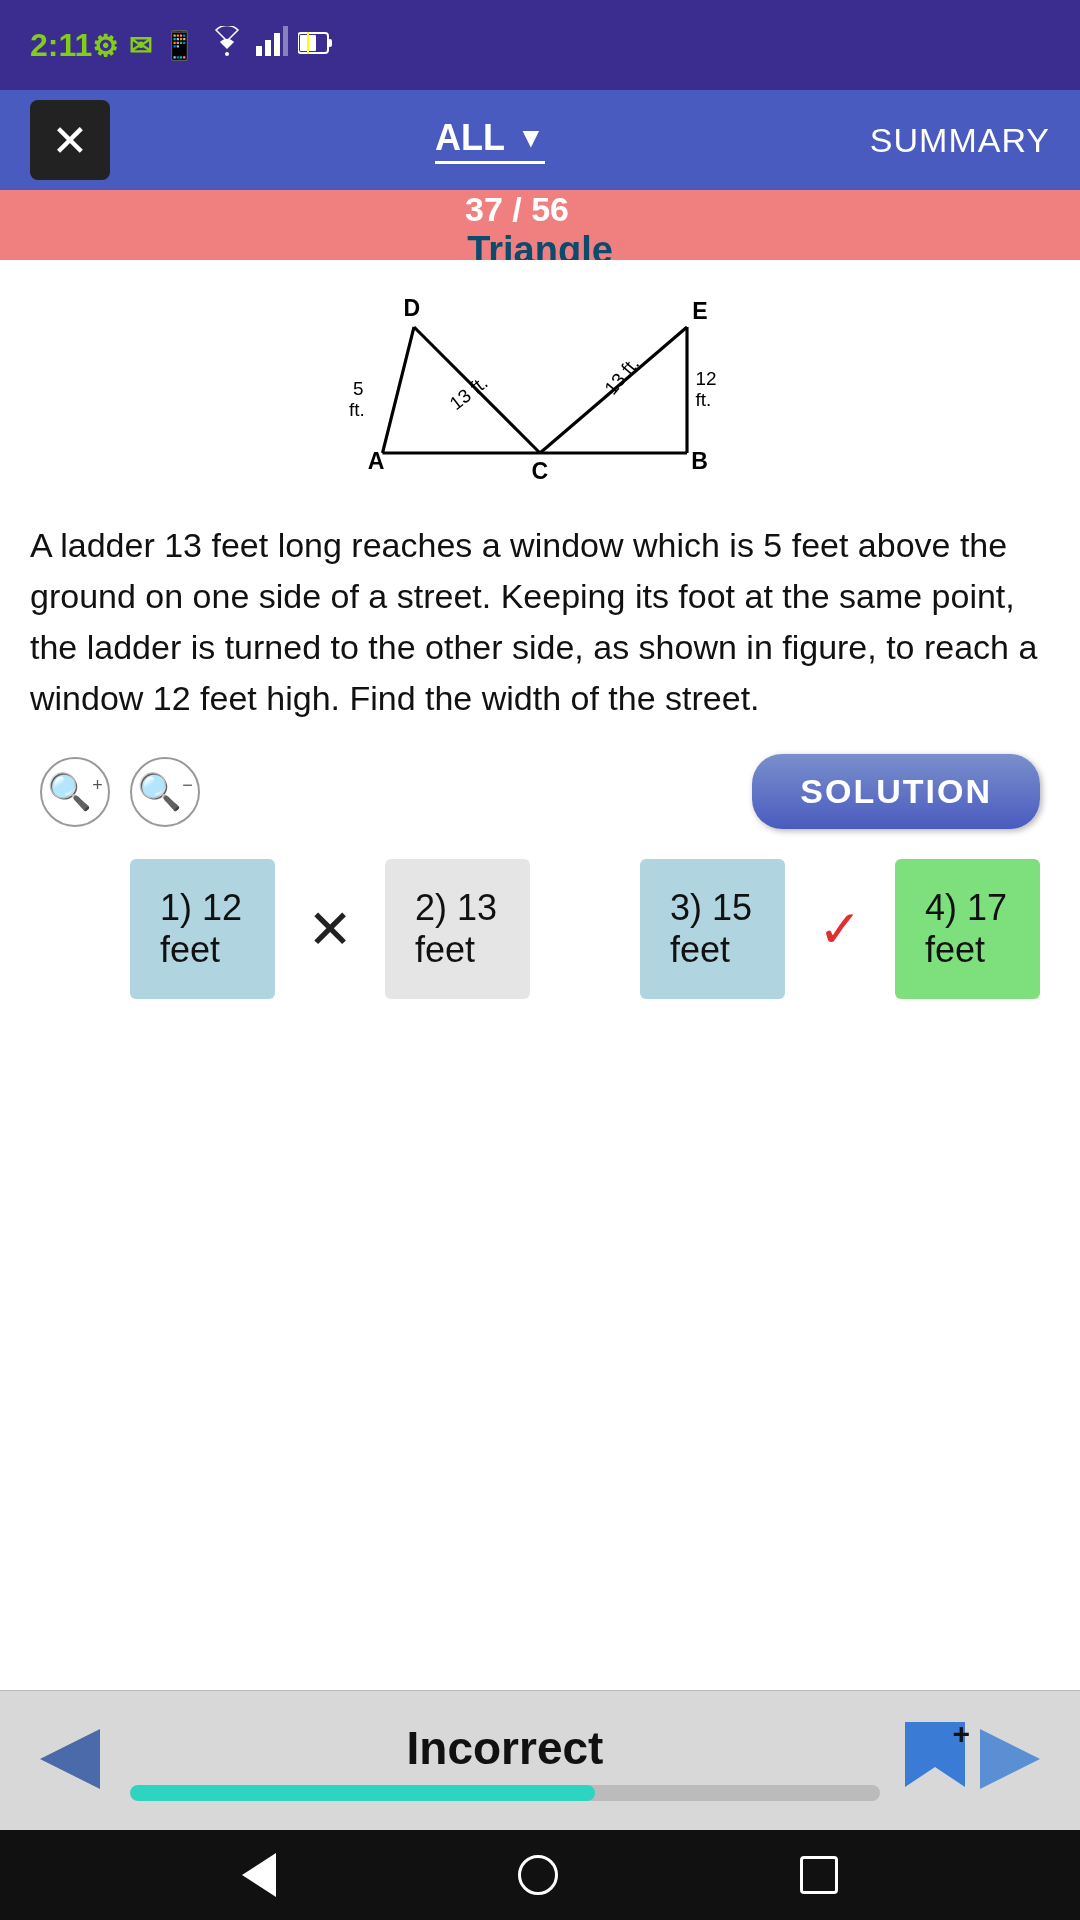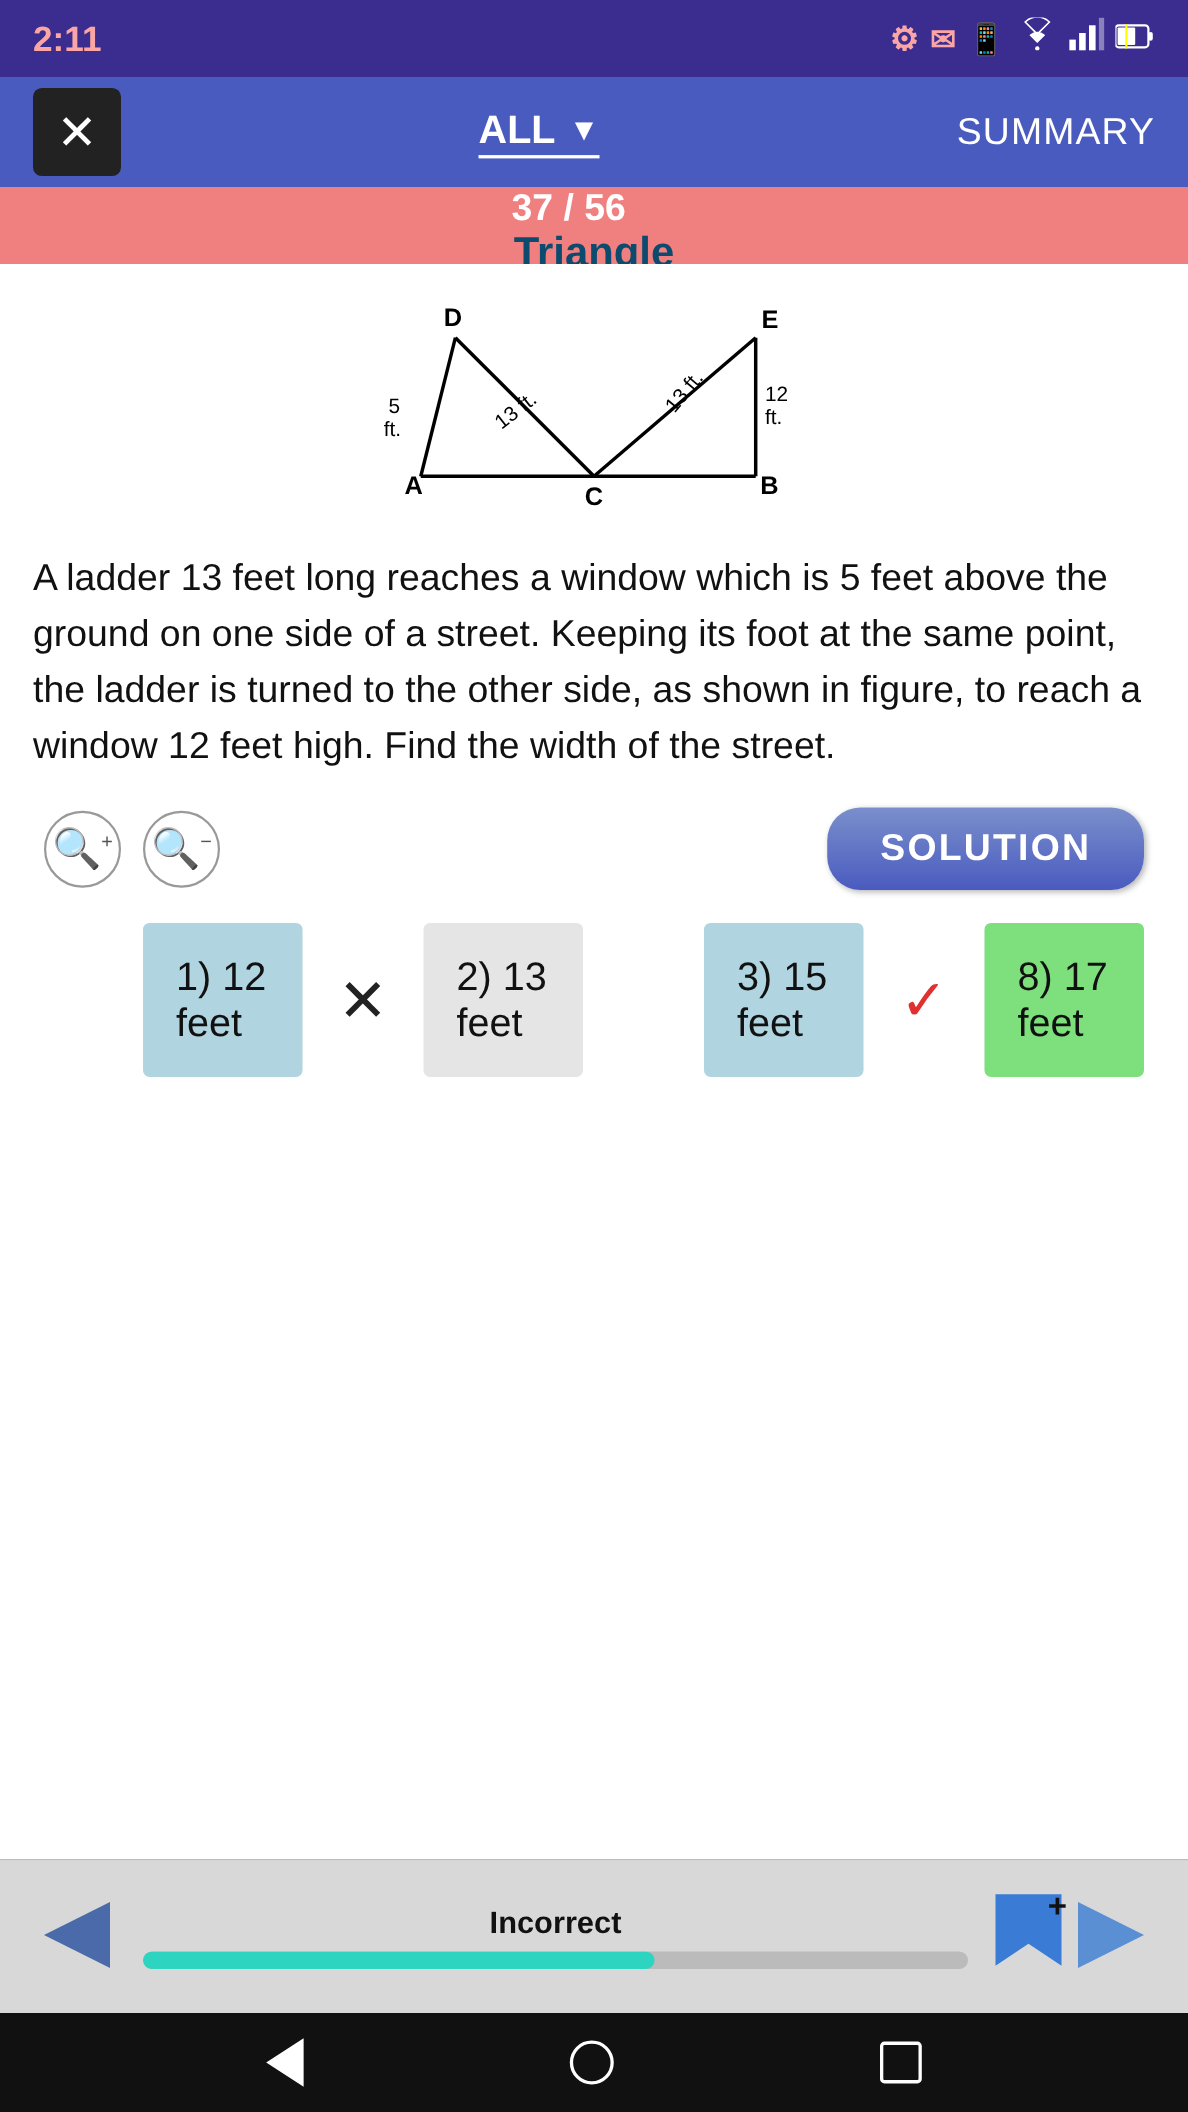--- a/index.html
+++ b/index.html
@@ -9,26 +9,26 @@
       min-height: 1920px;
       font-family: Arial, sans-serif;
       background: #fff;
       display: flex;
       flex-direction: column;
     }
 
     
     .status-bar {
       background: #3a2d8f;
-      color: #fca5a5;
-      display: flex;
-      justify-content: space-between;
+      color: #84cc16;
+      display: flex;
+      justify-content: flex-start;
       align-items: center;
       padding: 0 30px;
-      height: 70px;
+      height: 90px;
       font-size: 32px;
       font-weight: bold;
     }
     .status-bar-right {
       display: flex;
       align-items: center;
       gap: 10px;
     }
 
     
@@ -220,21 +220,21 @@
     }
     .bottom-center {
       flex: 1;
       display: flex;
       flex-direction: column;
       align-items: center;
       gap: 10px;
       margin: 0 20px;
     }
     .incorrect-label {
-      font-size: 28px;
+      font-size: 46px;
       font-weight: bold;
       color: #111;
     }
     .progress-track {
       width: 100%;
       height: 16px;
       background: #bbb;
       border-radius: 8px;
       overflow: hidden;
     }
@@ -400,21 +400,21 @@
       <button class="option-btn red">2) 13 feet</button>
     </div>
 
     <div class="option-row">
       <span class="option-indicator"></span>
       <button class="option-btn blue">3) 15 feet</button>
     </div>
 
     <div class="option-row">
       <span class="option-indicator check" style="color:#e03030;font-size:52px;">✓</span>
-      <button class="option-btn green">8) 17 feet</button>
+      <button class="option-btn green">4) 17 feet</button>
     </div>
 
   </div>
 </div>
 
 <div class="bottom-nav">
   <button class="nav-arrow-btn">
     <span>
       <svg width="80" height="80" viewBox="0 0 80 80">
         <polygon points="70,10 10,40 70,70" fill="#4a6aaa" filter="url(#shadow)"></polygon>

